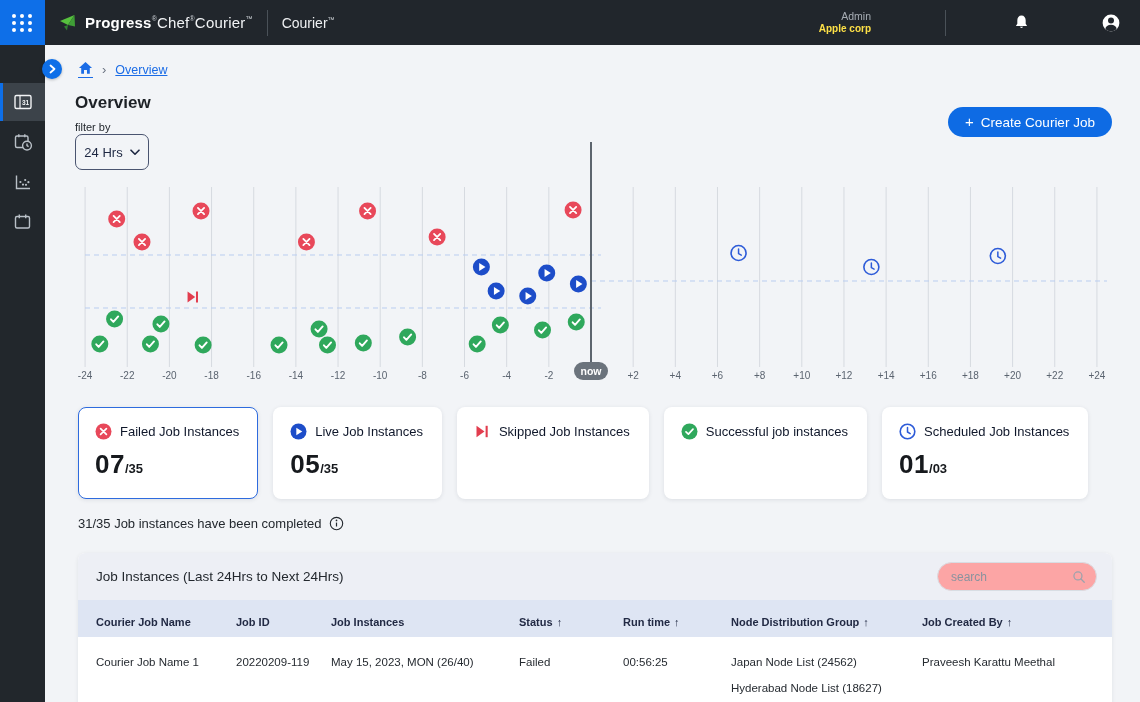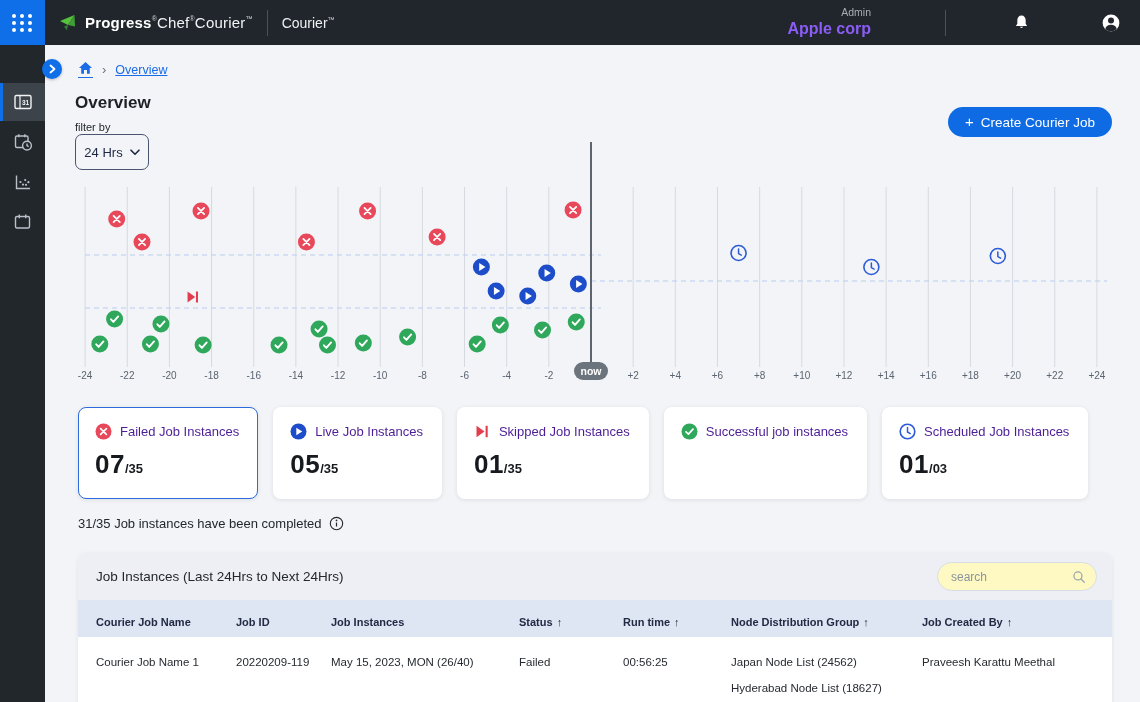--- a/index.html
+++ b/index.html
@@ -14,21 +14,21 @@
   .brand { display:flex; align-items:center; margin-left:13px; color:#fff; }
   .brand-text { font-size:15px; color:#fff; margin-left:7px; letter-spacing:.2px; }
   .brand-text b { font-weight:700; }
   .brand-text .lt { font-weight:400; color:#f2f4f6; }
   sup.mk { font-size:7px; vertical-align:top; position:relative; top:1px; color:#cdd2d7; }
   .nav-divider { width:1px; height:26px; background:#4a5158; margin:0 14px; }
   .app-name { color:#eef0f2; font-size:14px; }
   .nav-right { margin-left:auto; display:flex; align-items:center; height:57px;gap:48px; }
   .identity { text-align:right; margin-right:26px; line-height:1.25; }
   .identity .role { font-size:10.5px; color:#a7adb4; }
-  .identity .org { font-size:16px; color:#8b5cf6; font-weight:700; }
+  .identity .org { font-size:10px; color:#fde047; font-weight:700; }
   .nav-icon-btn { width:42px; height:45px; display:flex; align-items:center; justify-content:center; cursor:pointer; }
 
   
   .sidebar { position:absolute; top:45px; left:0; width:45px; height:657px; background:#22272c; z-index:20; }
   .side-item { width:45px; height:38px; display:flex; align-items:center; justify-content:center; cursor:pointer; position:relative; margin-top:2px; }
   .side-item:first-child { margin-top:38px; }
   .side-item.active { background:#3c434a; }
   .side-item.active::before { content:""; position:absolute; left:0; top:0; width:3px; height:100%; background:#0e6fe8; }
   .side-item svg { stroke:#b9c0c7; }
   .side-item.active svg { stroke:#f2f4f6; }
@@ -48,32 +48,32 @@
   .create-btn .plus { font-size:15px; margin-top:-1px; }
 
   
   .chart-wrap { position:absolute; left:45px; top:138px; width:1095px; height:250px; }
   .chart-wrap svg { font-family:"Liberation Sans",sans-serif; }
 
   
   .cards-row { position:absolute; left:78px; top:407px; display:flex; gap:15px; }
   .stat-card { background:#fff; border-radius:8px; padding:15px 18px 13px 16px; box-shadow:0 1px 4px rgba(25,35,55,.10); border:1.5px solid transparent; cursor:pointer; min-height:92px; }
   .stat-card.selected { border-color:#2e6bde; }
-  .card-top { display:flex; align-items:center; gap:8px; font-size:13px; color:#4c1d95; white-space:nowrap; }
+  .card-top { display:flex; align-items:center; gap:8px; font-size:13px; color:#0f172a; white-space:nowrap; }
   .card-num { margin-top:9px; font-size:26px; font-weight:700; color:#16191d; letter-spacing:.5px; }
   .card-num .total { font-size:13px; font-weight:700; letter-spacing:0; }
 
   
   .note { position:absolute; left:78px; top:516px; display:flex; align-items:center; gap:7px; font-size:13px; color:#23282e; }
 
   
   .table-card { position:absolute; left:78px; top:553px; width:1034px; height:170px; background:#fff; border-radius:7px 7px 0 0; box-shadow:0 1px 4px rgba(25,35,55,.08); overflow:hidden; }
   .table-head { height:47px; background:#edeff5; display:flex; align-items:center; padding:0 15px 0 18px; }
   .table-title { font-size:13.5px; color:#23282e; }
-  .search-box { margin-left:auto; width:160px; height:29px; background:#fef9c3; border:1px solid #d8dde3; border-radius:15px; display:flex; align-items:center; padding:0 10px 0 13px; }
+  .search-box { margin-left:auto; width:160px; height:29px; background:#fca5a5; border:1px solid #d8dde3; border-radius:15px; display:flex; align-items:center; padding:0 10px 0 13px; }
   .search-box input { border:none; outline:none; flex:1; font-size:12px; color:#3a4148; font-family:"Liberation Sans",sans-serif; background:transparent; width:110px; }
   .search-box input::placeholder { color:#8a939e; }
   .tgrid { display:grid; grid-template-columns:140px 95px 188px 104px 108px 191px 1fr; padding:16px 18px; align-items:start; }
   .col-head { background:#dee5f3; height:37px; align-items:center; }
   .col-head .th { font-size:11px; font-weight:700; color:#222a44; display:flex; gap:4px; align-items:center; }
   .sort-arrow { font-size:11px; color:#222a44; }
   .trow { background:#fff; padding-top:17px; }
   .trow .td { font-size:11.5px; color:#262b31; line-height:1.4; padding-right:10px; }
   .td .line2 { display:block; margin-top:10px; }
 </style>
@@ -402,21 +402,20 @@
   </div>
 
   <div class="stat-card">
     <div class="card-top">
       <svg width="17" height="17" viewBox="0 0 17 17">
         <path d="M2.5,2.8 L10.5,8.5 L2.5,14.2 Z" fill="#e23d4e"></path>
         <rect x="11.6" y="2.8" width="2.1" height="11.4" fill="#e23d4e"></rect>
       </svg>
       <span>Skipped Job Instances</span>
     </div>
-    <div class="card-num"><span>01</span><span class="total">/35</span></div>
   </div>
 
   <div class="stat-card">
     <div class="card-top">
       <svg width="17" height="17" viewBox="0 0 17 17">
         <circle cx="8.5" cy="8.5" r="8" fill="#2fa85c"></circle>
         <path d="M5,8.8 L7.4,11.1 L12,6.2" stroke="#fff" stroke-width="1.7" fill="none" stroke-linecap="round" stroke-linejoin="round"></path>
       </svg>
       <span>Successful job instances</span>
     </div>

